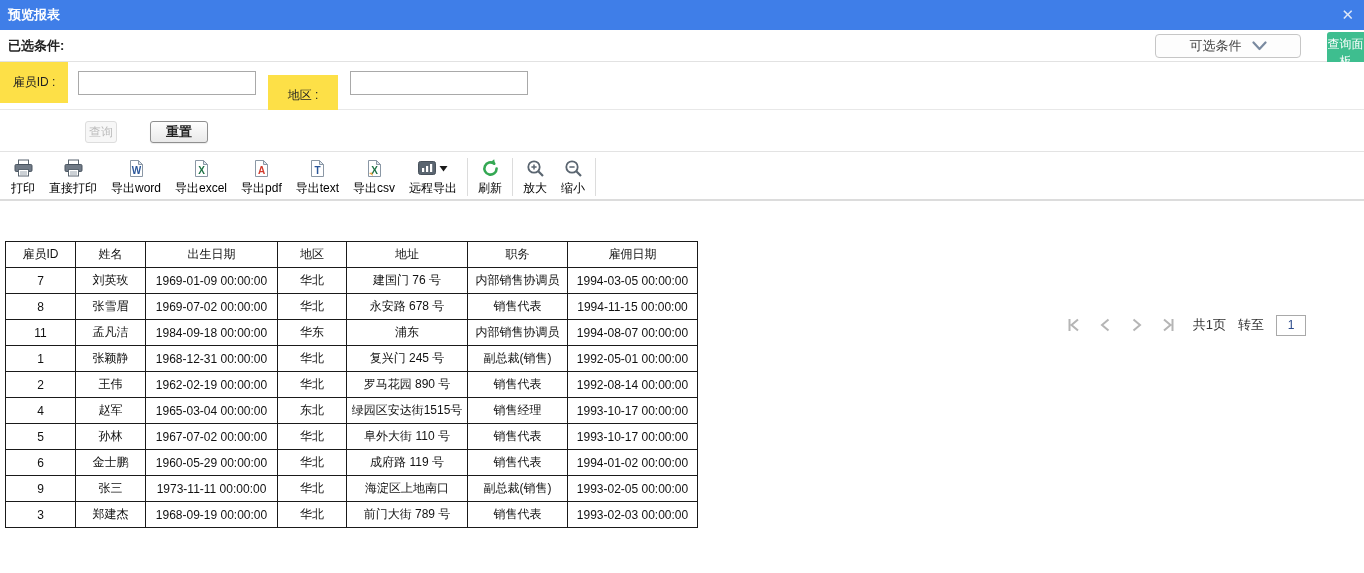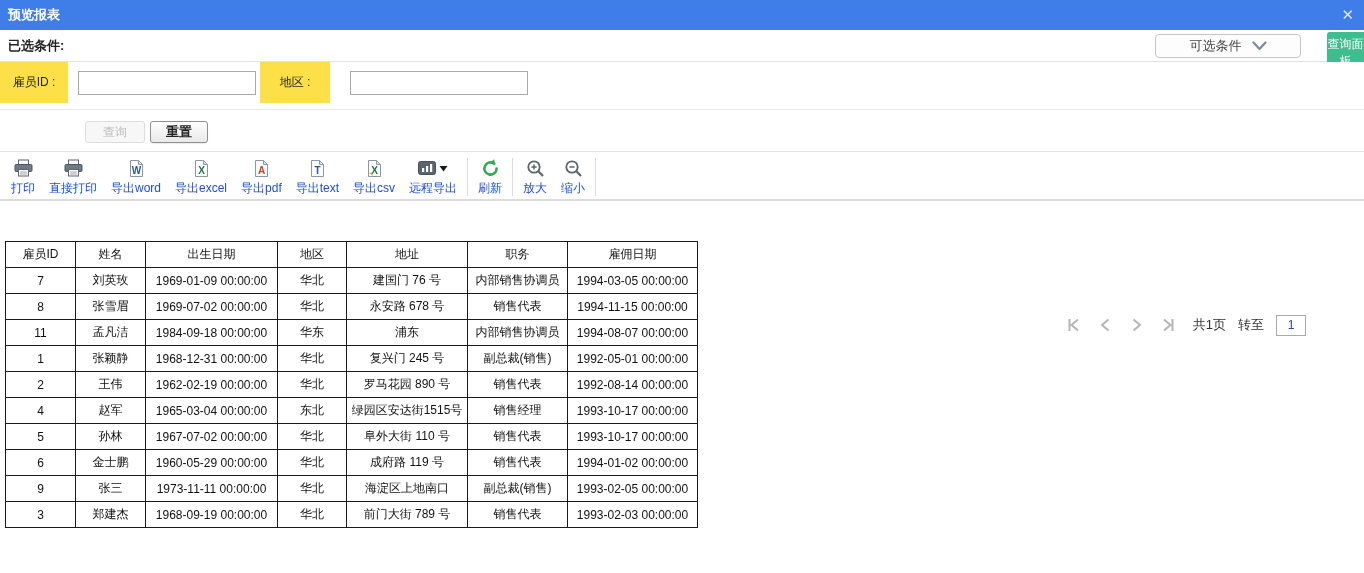--- a/index.html
+++ b/index.html
@@ -23,38 +23,38 @@
   
   .side-tab{position:absolute;right:0;width:37px;background:var(--side-tab-bg);color:#fff;font-size:12px;
     text-align:center;word-break:break-all;line-height:17px;padding-top:4px;border-radius:3px 0 0 3px;cursor:pointer;}
   .side-tab.t1{top:32px;height:44px;}
   .side-tab.t2{top:82px;height:36px;}
   
   .fields-row{position:absolute;left:0;top:62px;width:1364px;height:48px;background:#fff;border-bottom:1px solid #e8e8e8;}
   .field-label{position:absolute;top:0;height:41px;background:#fde047;font-size:12px;color:#222;
     display:flex;align-items:center;justify-content:center;}
   .fl1{left:0;width:68px;}
-  .fl2{left:260px;width:70px;}
+  .fl2{left:268px;width:70px;margin-top:13px;}
   .field-input{position:absolute;top:9px;width:178px;height:24px;border:1px solid #a9a9a9;background:#fff;
     font-size:12px;padding:0 4px;outline:none;}
   .fi1{left:78px;}
   .fi2{left:350px;}
   
   .buttons-row{position:absolute;left:0;top:110px;width:1364px;height:41px;background:#fff;}
   .btn{position:absolute;top:11px;height:22px;border-radius:3px;font-size:12px;text-align:center;cursor:pointer;}
-  .btn-query{left:85px;width:60px;background:#f7f7f7;border:1px solid #ddd;color:#bbb;}
+  .btn-query{left:85px;width:32px;background:#f7f7f7;border:1px solid #ddd;color:#bbb;}
   .btn-reset{left:150px;width:58px;background:linear-gradient(#fefefe,#e9e9e9);border:1px solid #8f8f8f;
     color:#222;font-weight:bold;font-size:13px;box-shadow:0 1px 1px rgba(0,0,0,.08);}
   
   .toolbar{position:absolute;left:0;top:151px;width:1364px;height:50px;background:#fff;
     border-top:1px solid #e3e3e3;border-bottom:2px solid #dcdcdc;}
   .tb-items{position:absolute;left:4px;top:5px;display:flex;align-items:flex-start;}
   .tb-item{display:flex;flex-direction:column;align-items:center;padding:0 7px;cursor:pointer;}
   .tb-icons{height:23px;display:flex;align-items:center;gap:3px;}
-  .tb-label{font-size:12px;color:#1d4ed8;line-height:17px;white-space:nowrap;}
+  .tb-label{font-size:12px;color:#000000;line-height:17px;white-space:nowrap;}
   .tb-sep{width:1px;height:38px;background:#dcdcdc;margin:1px 3px 0 3px;}
   .icon{display:inline-flex;align-items:center;justify-content:center;}
   
   .pagination{position:absolute;right:58px;top:160px;height:26px;display:flex;align-items:center;gap:16px;}
   .pg-btn{display:inline-flex;cursor:pointer;}
   .pg-text{font-size:13px;color:#333;white-space:nowrap;}
   .pg-input{width:30px;height:21px;border:1px solid #a9a9a9;text-align:center;font-size:12px;color:#2b4a8b;outline:none;}
   
   .report-title{position:absolute;left:5px;top:212px;width:692px;text-align:center;
     font-size:17px;font-weight:bold;letter-spacing:5px;color:#4c1d95;margin-top:28px;}

